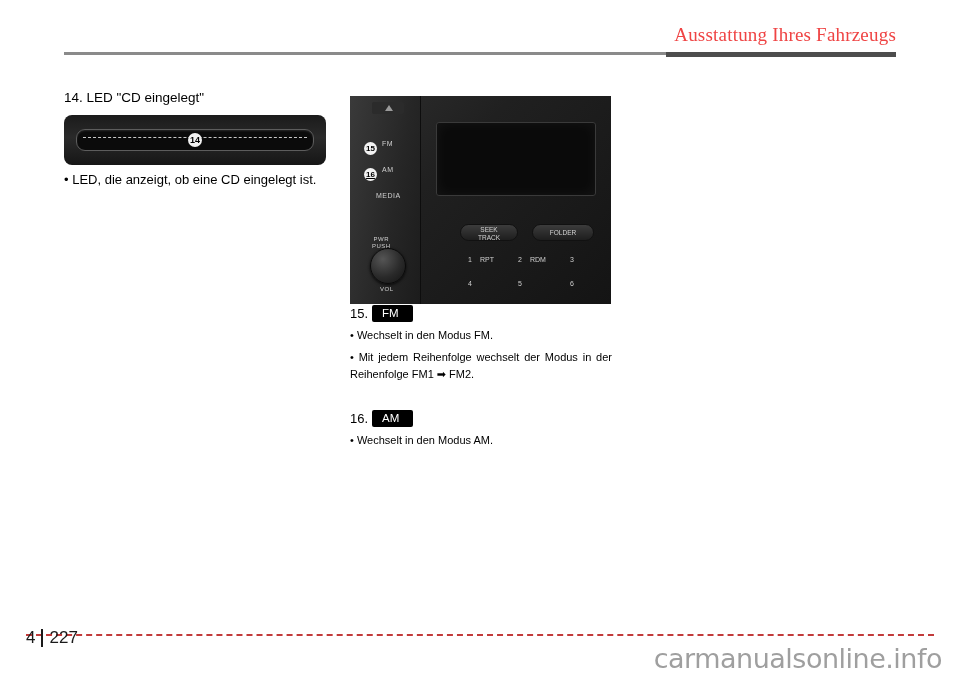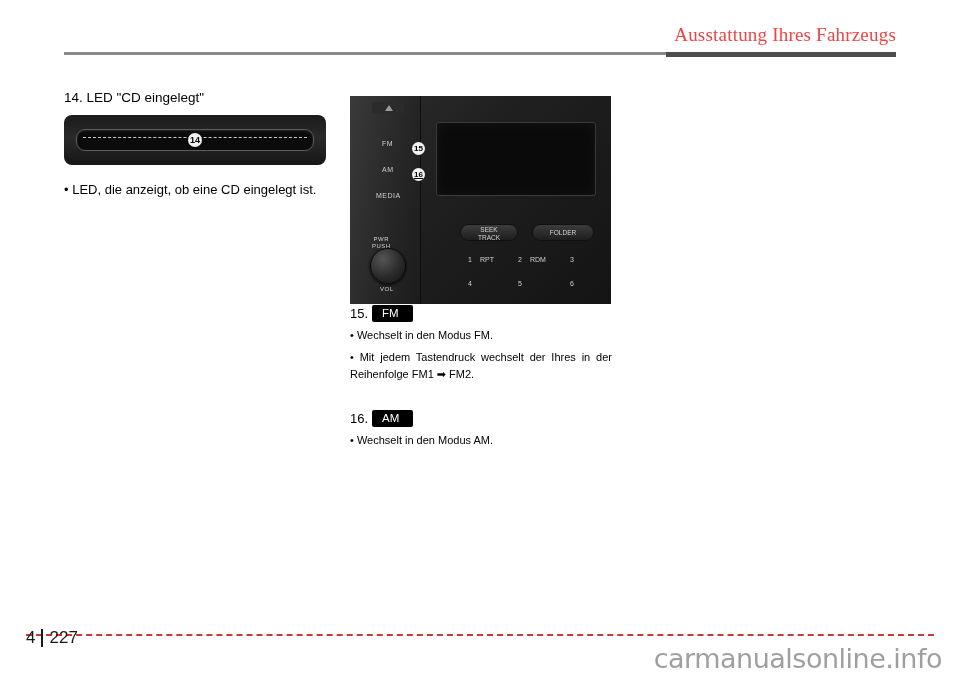--- a/index.html
+++ b/index.html
@@ -103,21 +103,21 @@
     background: #f2f2f2;
     color: #000;
     font-family: "Liberation Sans", sans-serif;
     font-size: 9px;
     line-height: 14px;
     text-align: center;
     font-weight: bold;
   }
 
   .bullet-par {
-    margin-top: 16px;
+    margin-top: 6px;
     font-family: "Liberation Sans", sans-serif;
     font-size: 13px;
     line-height: 17px;
     color: #000;
     text-align: justify;
   }
   .bullet-par .hang {
     display: block;
     padding-left: 9px;
     text-indent: -9px;
@@ -220,21 +220,20 @@
     position: absolute;
     width: 13px; height: 13px;
     border-radius: 50%;
     background: #f2f2f2;
     color: #000;
     font-family: "Liberation Sans", sans-serif;
     font-size: 8px;
     line-height: 13px;
     text-align: center;
     font-weight: bold;
-    margin-left: 48px;
   }
   .co-15 { left: 14px; top: 46px; }
   .co-16 { left: 14px; top: 72px; text-decoration: underline; }
 
   
   .num-block {
     font-family: "Liberation Sans", sans-serif;
     font-size: 13px;
     color: #000;
   }
@@ -368,21 +367,21 @@
     <div class="hu-callout co-15">15</div>
     <div class="hu-callout co-16">16</div>
   </div>
 
   <div class="num-block">
     <div class="num-row">
       <span class="num-text">15.</span>
       <span class="key-badge">FM</span>
     </div>
     <div class="desc">• Wechselt in den Modus FM.</div>
-    <div class="desc justify">• Mit jedem Tastendruck wechselt der Ihres in der Reihenfolge FM1 ➡ FM2.</div>
+    <div class="desc justify">• Mit jedem Reihenfolge wechselt der Modus in der Reihenfolge FM1 ➡ FM2.</div>
   </div>
 
   <div class="num-block" style="margin-top:26px;">
     <div class="num-row">
       <span class="num-text">16.</span>
       <span class="key-badge">AM</span>
     </div>
     <div class="desc">• Wechselt in den Modus AM.</div>
   </div>
 </div>

